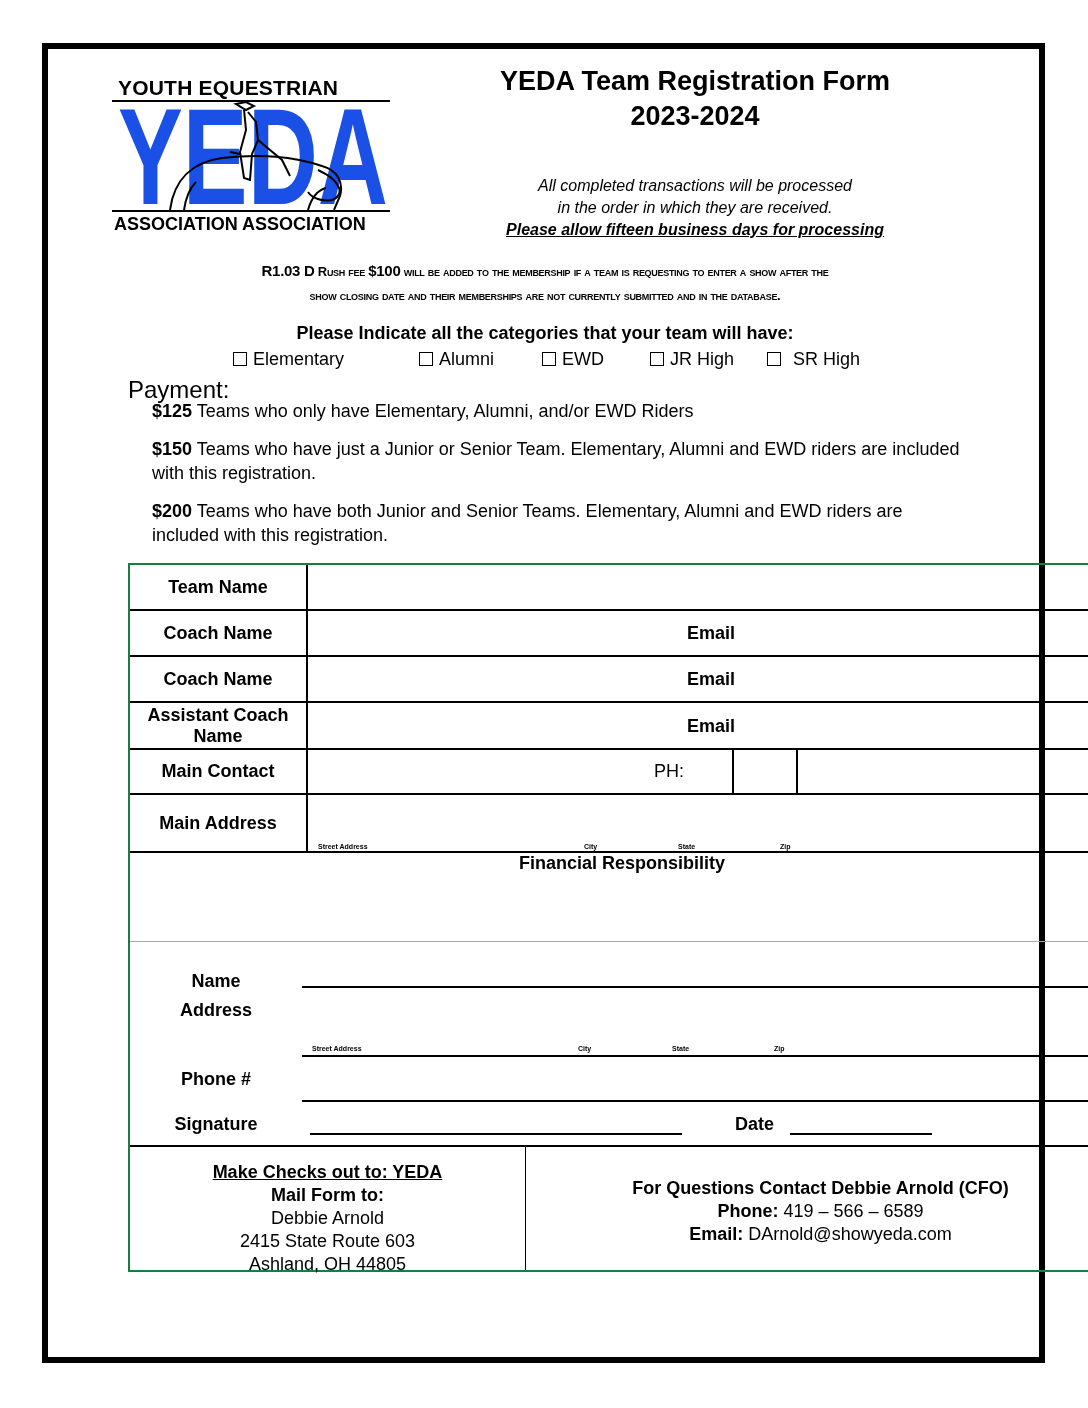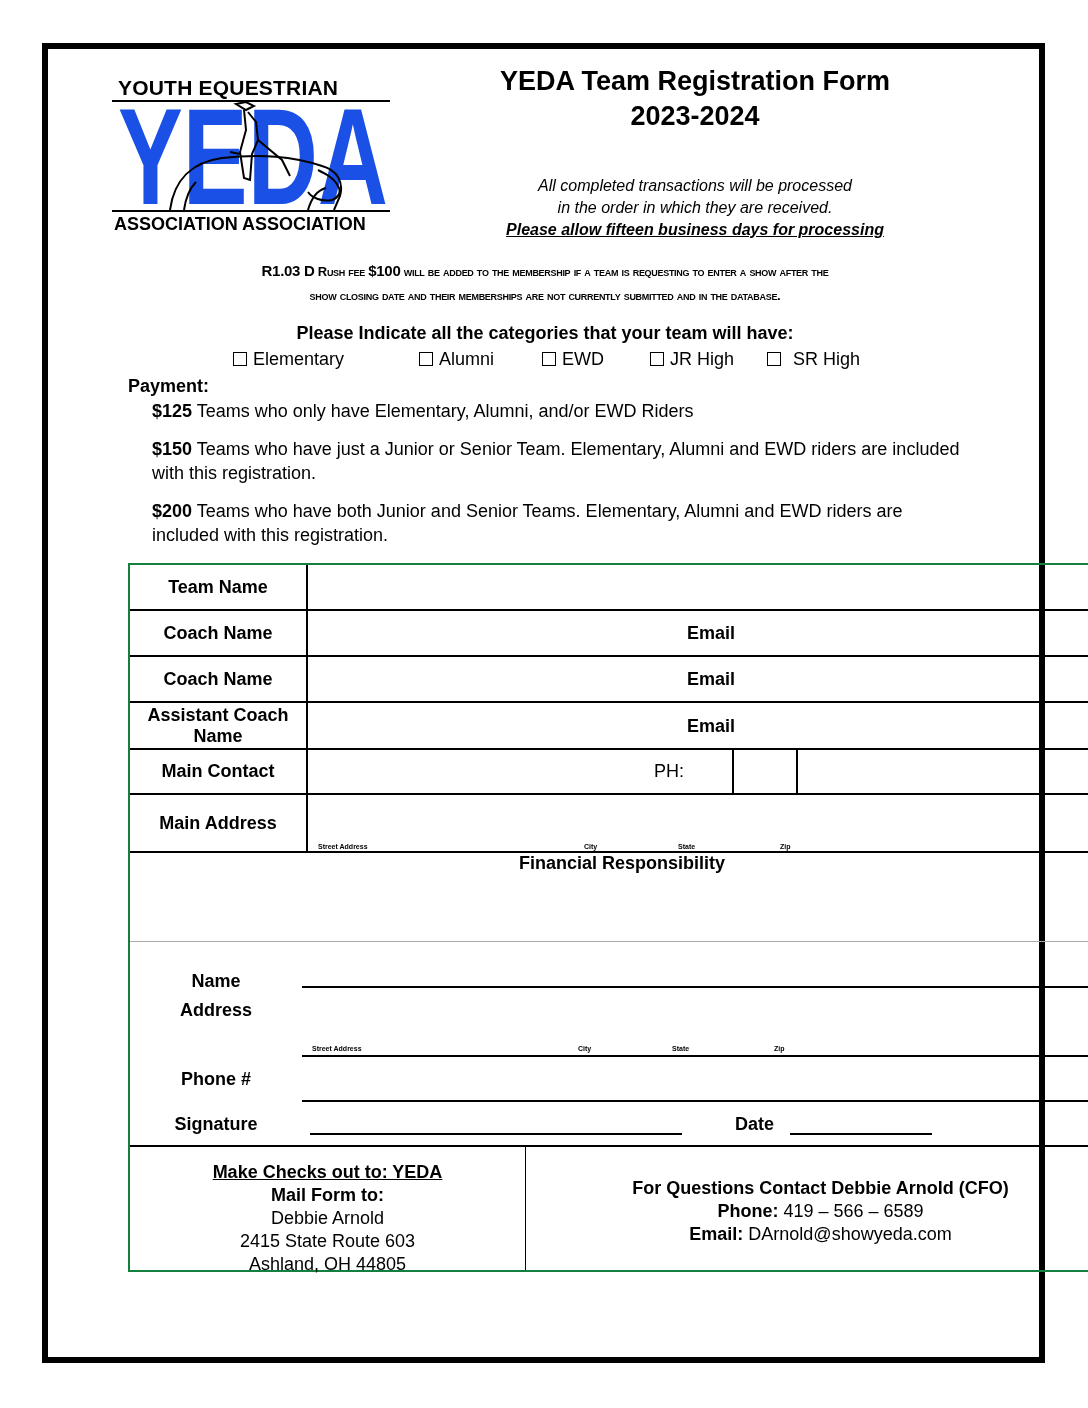--- a/index.html
+++ b/index.html
@@ -23,21 +23,21 @@
 
   .rush { position: absolute; left: 130px; width: 830px; text-align: center; top: 259px;
           font-family: "Liberation Sans Narrow", "Liberation Sans", sans-serif; font-size: 13px; line-height: 24px; font-variant: small-caps; font-weight: bold; letter-spacing: -0.3px;}
   .rush b.big { font-size: 15px; }
 
   .cat-heading { position: absolute; left: 130px; width: 830px; text-align: center; top: 323px; font-weight: bold; font-size: 18px; }
   .cats { position: absolute; top: 349px; font-size: 18px; white-space: nowrap; }
   .cats span { position: absolute; white-space: nowrap; }
   .box { display: inline-block; width: 12px; height: 12px; border: 1px solid #000; margin-right: 6px; vertical-align: -1px; }
 
-  .pay-label { position: absolute; left: 128px; top: 376px; font-weight: bold; font-size: 18px; }
+  .pay-label { position: absolute; left: 128px; top: 376px; font-weight: normal; font-size: 24px; }
   .pay { position: absolute; left: 152px; width: 815px; font-size: 18px; line-height: 24px; }
   .pay b { font-weight: bold; }
 
   
   .form { position: absolute; left: 128px; top: 563px; width: 988px; height: 709px; border: 2px solid #15803d; box-sizing: border-box; }
   .row { position: absolute; left: 0; right: 0; border-bottom: 2px solid #000; }
   .lbl { position: absolute; left: 0; width: 176px; top: 0; bottom: 0; display: flex; align-items: center; justify-content: center; text-align: center; font-weight: bold; font-size: 18px; line-height: 21px; border-right: 2px solid #000; }
   .fld { position: absolute; left: 178px; right: 0; top: 0; bottom: 0; }
   .email-lbl { position: absolute; left: 0; right: 0; top: 50%; transform: translateY(-50%); text-align: center; font-weight: bold; font-size: 18px; }
   .tiny { position: absolute; font-size: 7px; font-weight: bold; bottom: 1px; }

